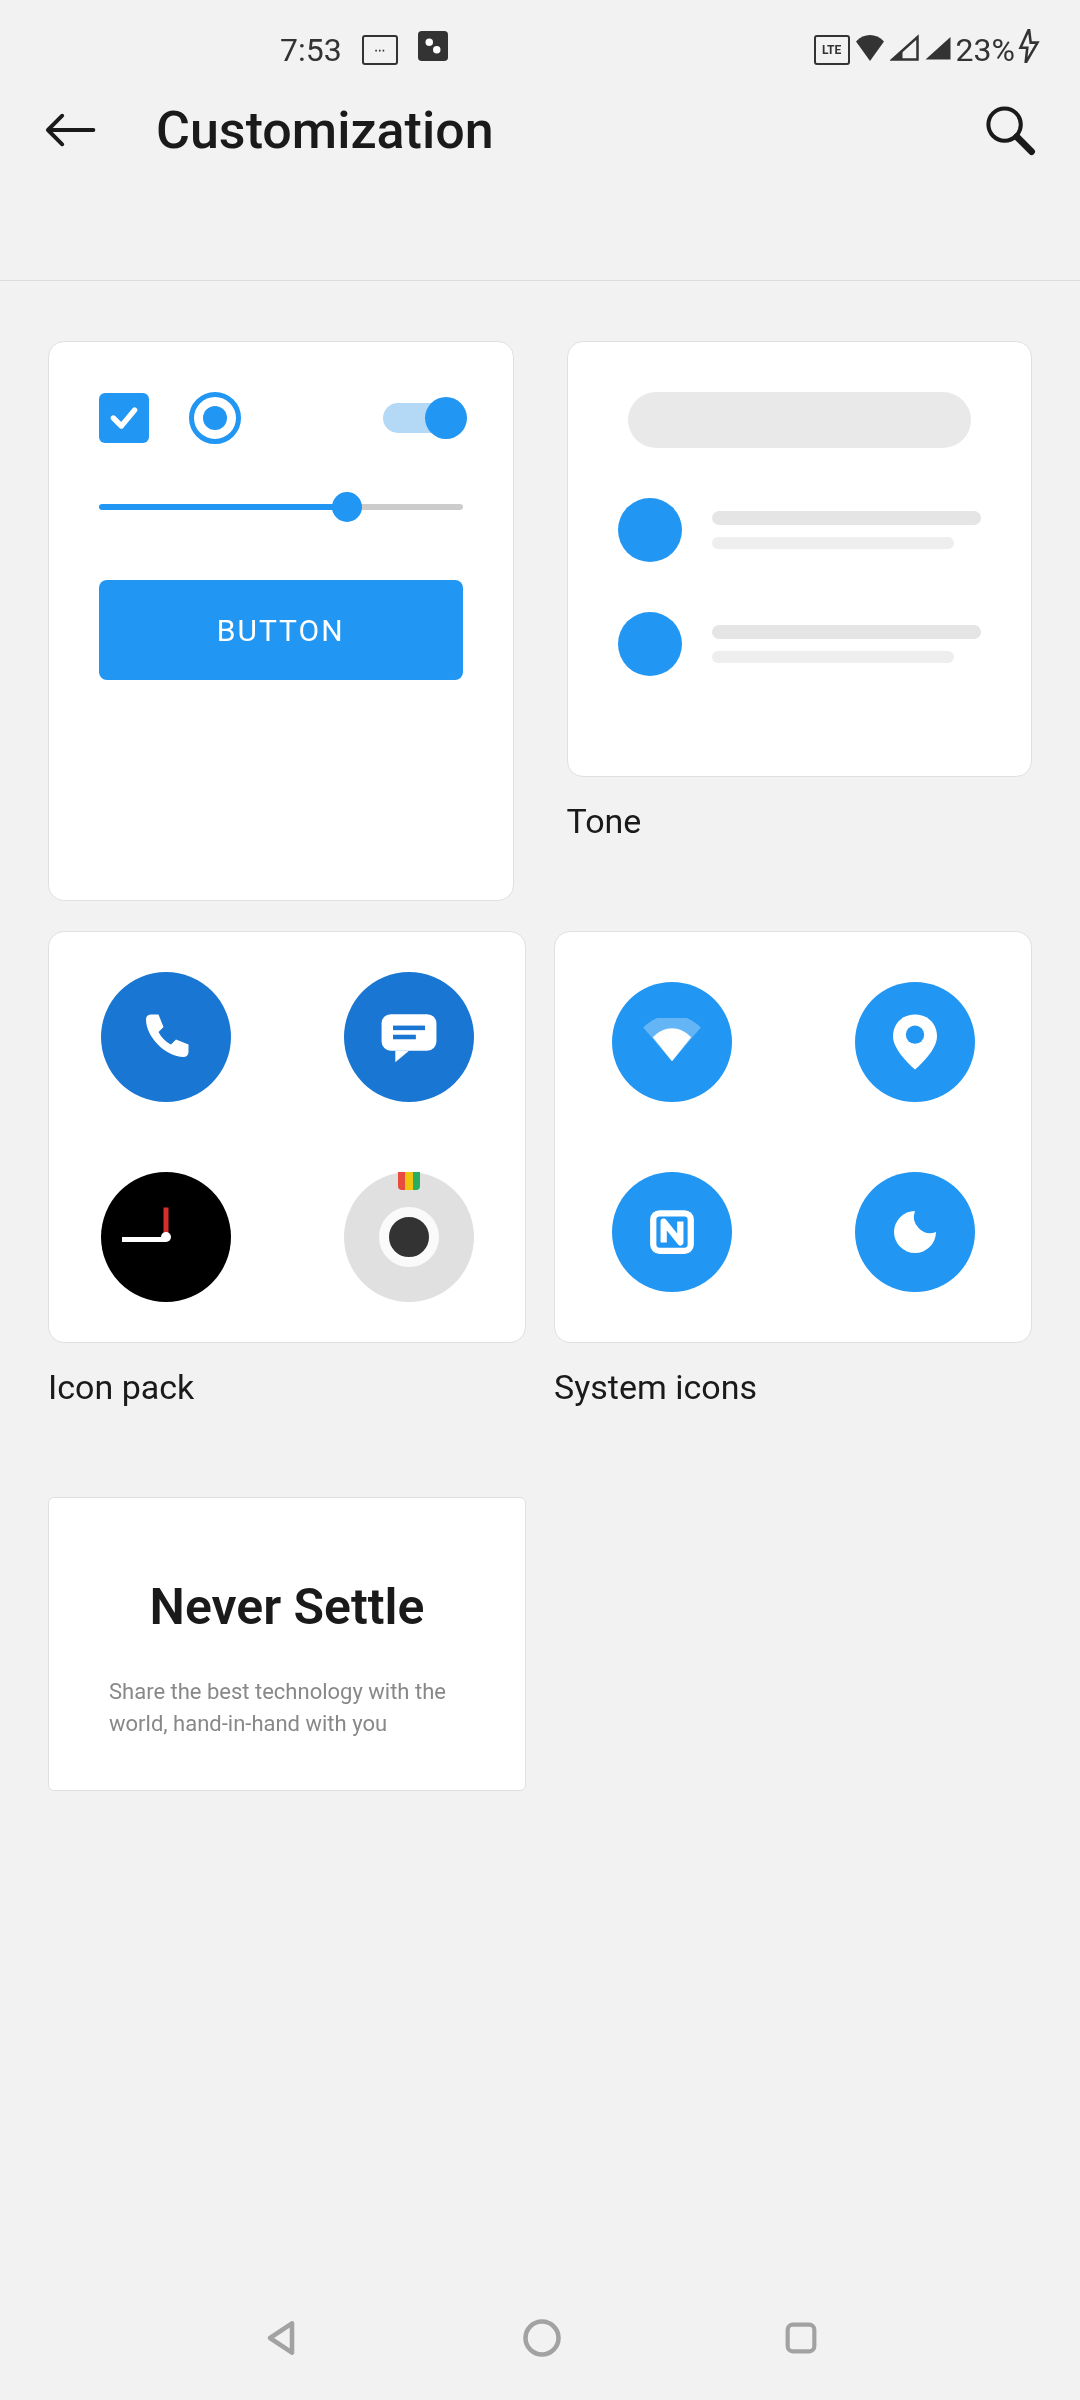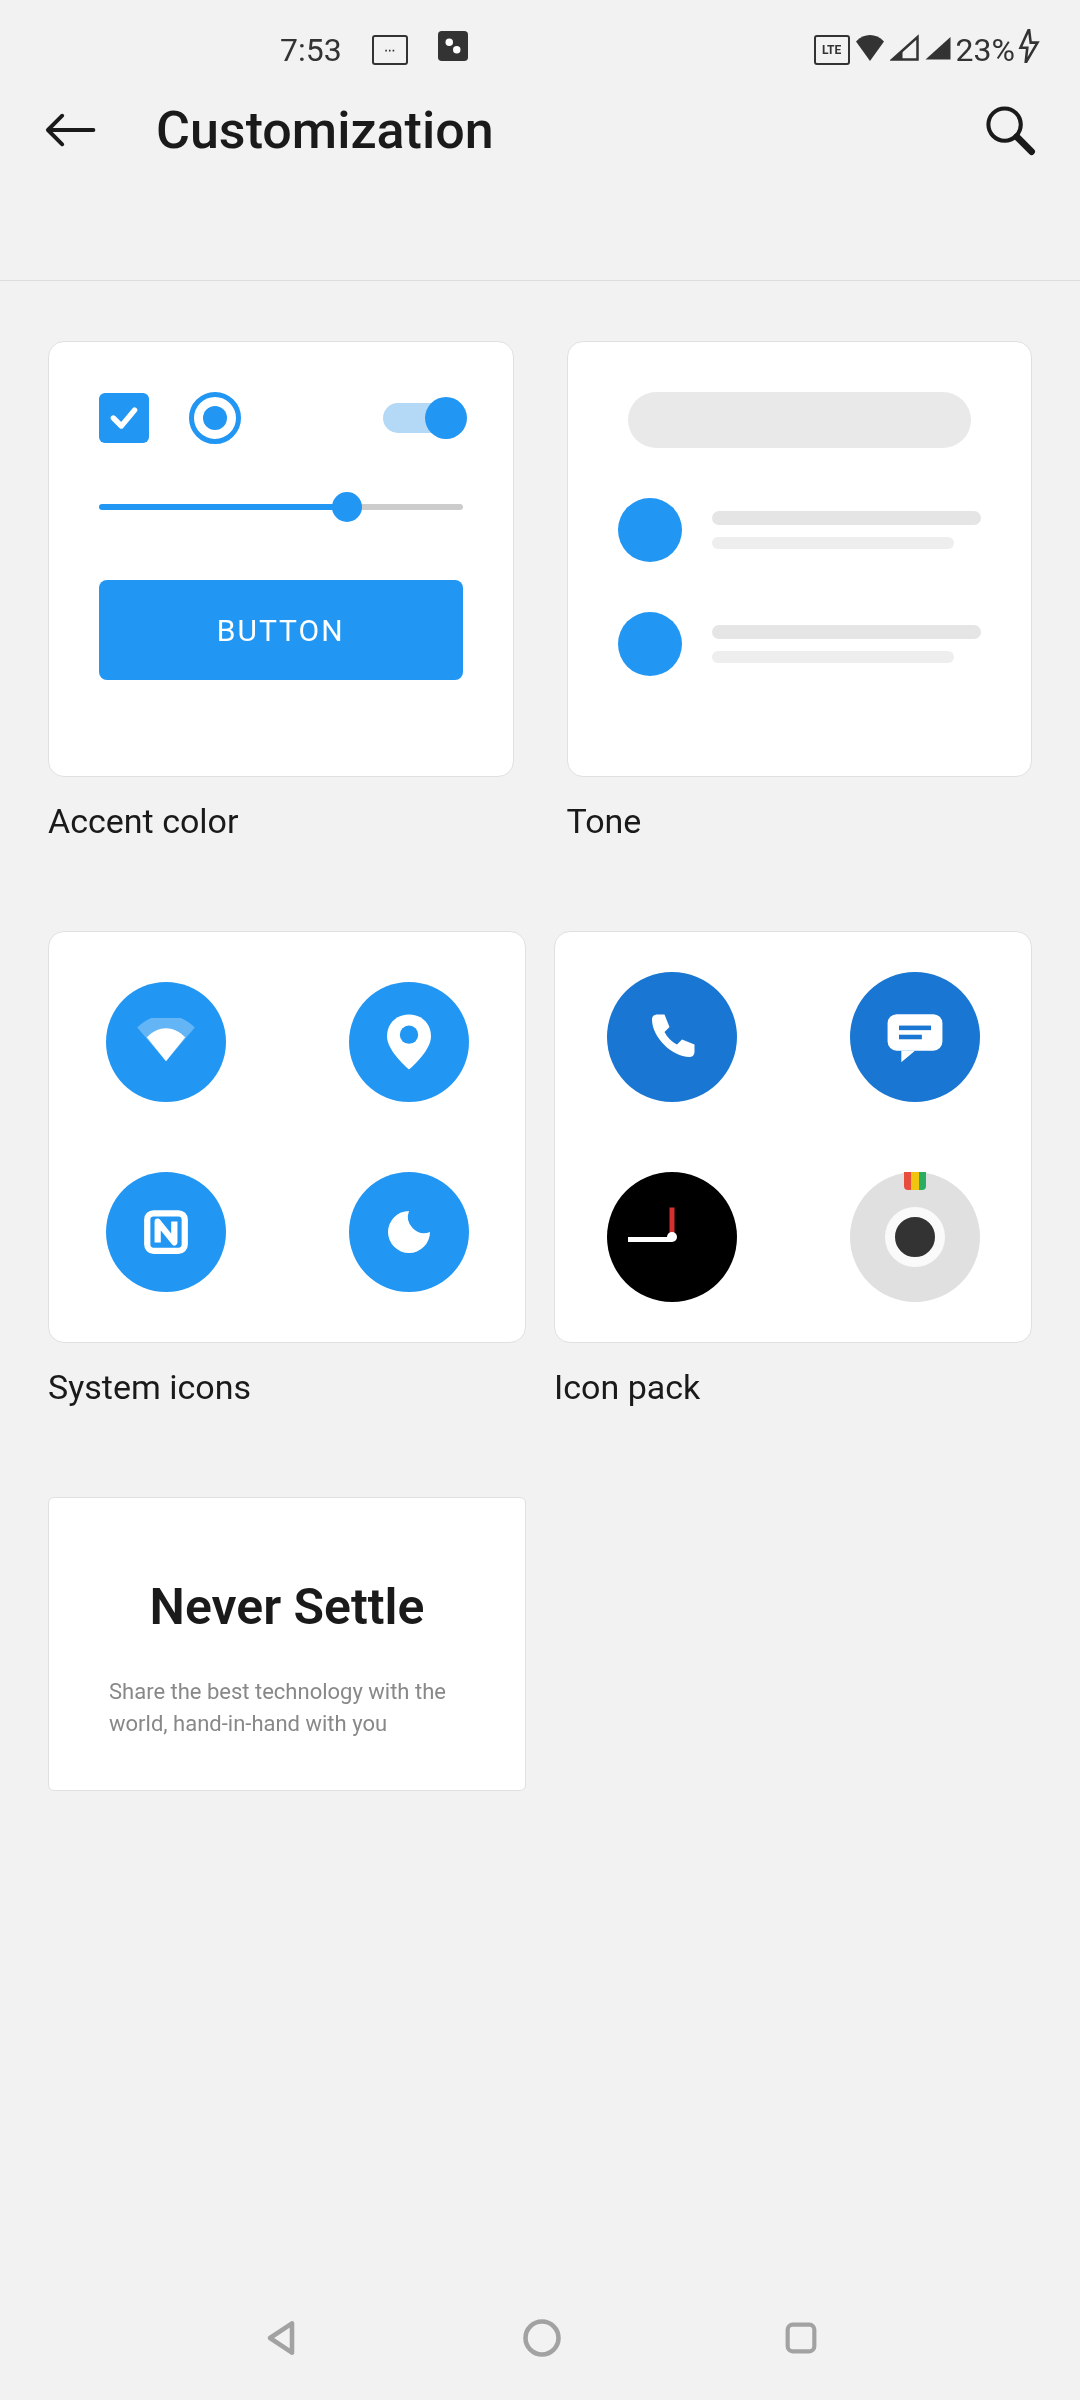--- a/index.html
+++ b/index.html
@@ -13,21 +13,21 @@
   }
   .status-bar {
     height: 100px;
     display: flex;
     align-items: center;
     justify-content: space-between;
     padding: 0 40px 0 280px;
     font-size: 32px;
     color: #333;
   }
-  .status-left { display: flex; align-items: center; gap: 30px; }
+  .status-left { display: flex; align-items: center; gap: 20px; }
   .status-right { display: flex; align-items: center; gap: 3px; }
   .status-icon-box {
     width: 36px; height: 30px;
     border: 2px solid #333;
     border-radius: 3px;
     font-size: 11px;
     display: flex; align-items: center; justify-content: center;
     font-weight: bold;
   }
   .header {
@@ -294,21 +294,20 @@
             </div>
           <div class="toggle">
               <div class="toggle-knob"></div>
             </div>
         </div>
         <div class="slider-track">
             <div class="slider-thumb"></div>
           </div>
         <div class="preview-btn">BUTTON</div>
       </div>
-      <div class="card-label" style="margin-top:24px;">Accent color</div>
     </div>
 
     <div style="flex:1;display:flex;flex-direction:column;margin-left:25px;">
       <div class="card">
         <div class="tone-headerbar"></div>
         <div class="tone-item">
           <div class="tone-dot"></div>
           <div class="tone-lines">
               <div class="tone-line1"></div>
               <div class="tone-line2"></div>
@@ -324,51 +323,20 @@
       </div>
       <div class="card-label" style="margin-top:24px;">Tone</div>
     </div>
   </div>
 
   <div class="cards-row">
 
     <div style="flex:1;display:flex;flex-direction:column;">
       <div class="card" style="height:430px;padding:40px;">
         <div class="icons-grid">
-          <div class="sys-icon">
-            <svg width="60" height="48" viewBox="0 0 24 20">
-                <path d="M12 18 L20 8 C15 3 9 3 4 8 Z" fill="#fff"></path>
-                <path d="M12 18 L24 4 C17 -3 7 -3 0 4 Z" fill="#fff" opacity="0.3"></path>
-              </svg>
-          </div>
-          <div class="sys-icon">
-            <svg width="44" height="58" viewBox="0 0 24 30">
-                <path d="M12 0 C5 0 0 5 0 12 C0 20 12 30 12 30 C12 30 24 20 24 12 C24 5 19 0 12 0 Z" fill="#fff"></path>
-                <circle cx="12" cy="11" r="5" fill="#2196f3"></circle>
-              </svg>
-          </div>
-          <div class="sys-icon">
-            <svg width="50" height="50" viewBox="0 0 24 24">
-                <rect x="3" y="3" width="18" height="18" rx="3" fill="none" stroke="#fff" stroke-width="3"></rect>
-                <path d="M8 17 L8 7 L16 17 L16 7" stroke="#fff" stroke-width="3" fill="none" stroke-linejoin="round"></path>
-              </svg>
-          </div>
-          <div class="sys-icon">
-            <svg width="56" height="56" viewBox="0 0 24 24">
-                <path d="M12 3 A9 9 0 1 0 21 12 A7 7 0 0 1 12 3 Z" fill="#fff"></path>
-              </svg>
-          </div>
-        </div>
-      </div>
-      <div class="card-label" style="margin-top:24px;">System icons</div>
-    </div>
-
-    <div style="flex:1;display:flex;flex-direction:column;">
-      <div class="card" style="height:430px;padding:40px;">
-        <div class="icons-grid">
           <div class="pack-icon pack-phone">
             <svg width="60" height="60" viewBox="0 0 24 24">
                 <path d="M6 3 C6 3 4 3 4 5 C4 12 12 20 19 20 C21 20 21 18 21 18 L21 15 L16 13 L14 15 C12 14 10 12 9 10 L11 8 L9 3 Z" fill="#fff"></path>
               </svg>
           </div>
           <div class="pack-icon pack-msg">
             <svg width="64" height="58" viewBox="0 0 28 24">
                 <rect x="2" y="2" width="24" height="16" rx="4" fill="#fff"></rect>
                 <path d="M8 18 L8 23 L14 18" fill="#fff"></path>
                 <line x1="7" y1="8" x2="21" y2="8" stroke="#1976d2" stroke-width="2"></line>
@@ -380,20 +348,51 @@
               <div class="clock-hand-m"></div>
               <div class="clock-center"></div>
           </div>
           <div class="pack-icon pack-camera">
             <div class="camera-stripe"></div>
             <div class="camera-lens"></div>
           </div>
         </div>
       </div>
       <div class="card-label" style="margin-top:24px;">Icon pack</div>
+    </div>
+
+    <div style="flex:1;display:flex;flex-direction:column;">
+      <div class="card" style="height:430px;padding:40px;">
+        <div class="icons-grid">
+          <div class="sys-icon">
+            <svg width="60" height="48" viewBox="0 0 24 20">
+                <path d="M12 18 L20 8 C15 3 9 3 4 8 Z" fill="#fff"></path>
+                <path d="M12 18 L24 4 C17 -3 7 -3 0 4 Z" fill="#fff" opacity="0.3"></path>
+              </svg>
+          </div>
+          <div class="sys-icon">
+            <svg width="44" height="58" viewBox="0 0 24 30">
+                <path d="M12 0 C5 0 0 5 0 12 C0 20 12 30 12 30 C12 30 24 20 24 12 C24 5 19 0 12 0 Z" fill="#fff"></path>
+                <circle cx="12" cy="11" r="5" fill="#2196f3"></circle>
+              </svg>
+          </div>
+          <div class="sys-icon">
+            <svg width="50" height="50" viewBox="0 0 24 24">
+                <rect x="3" y="3" width="18" height="18" rx="3" fill="none" stroke="#fff" stroke-width="3"></rect>
+                <path d="M8 17 L8 7 L16 17 L16 7" stroke="#fff" stroke-width="3" fill="none" stroke-linejoin="round"></path>
+              </svg>
+          </div>
+          <div class="sys-icon">
+            <svg width="56" height="56" viewBox="0 0 24 24">
+                <path d="M12 3 A9 9 0 1 0 21 12 A7 7 0 0 1 12 3 Z" fill="#fff"></path>
+              </svg>
+          </div>
+        </div>
+      </div>
+      <div class="card-label" style="margin-top:24px;">System icons</div>
     </div>
   </div>
 
   <div class="cards-row">
     <div style="flex:1;display:flex;flex-direction:column;">
       <div class="card font-card" style="height:470px;">
         <div class="font-title">Never Settle</div>
         <div class="font-desc">Share the best technology with the world, hand-in-hand with you</div>
       </div>
     </div>

